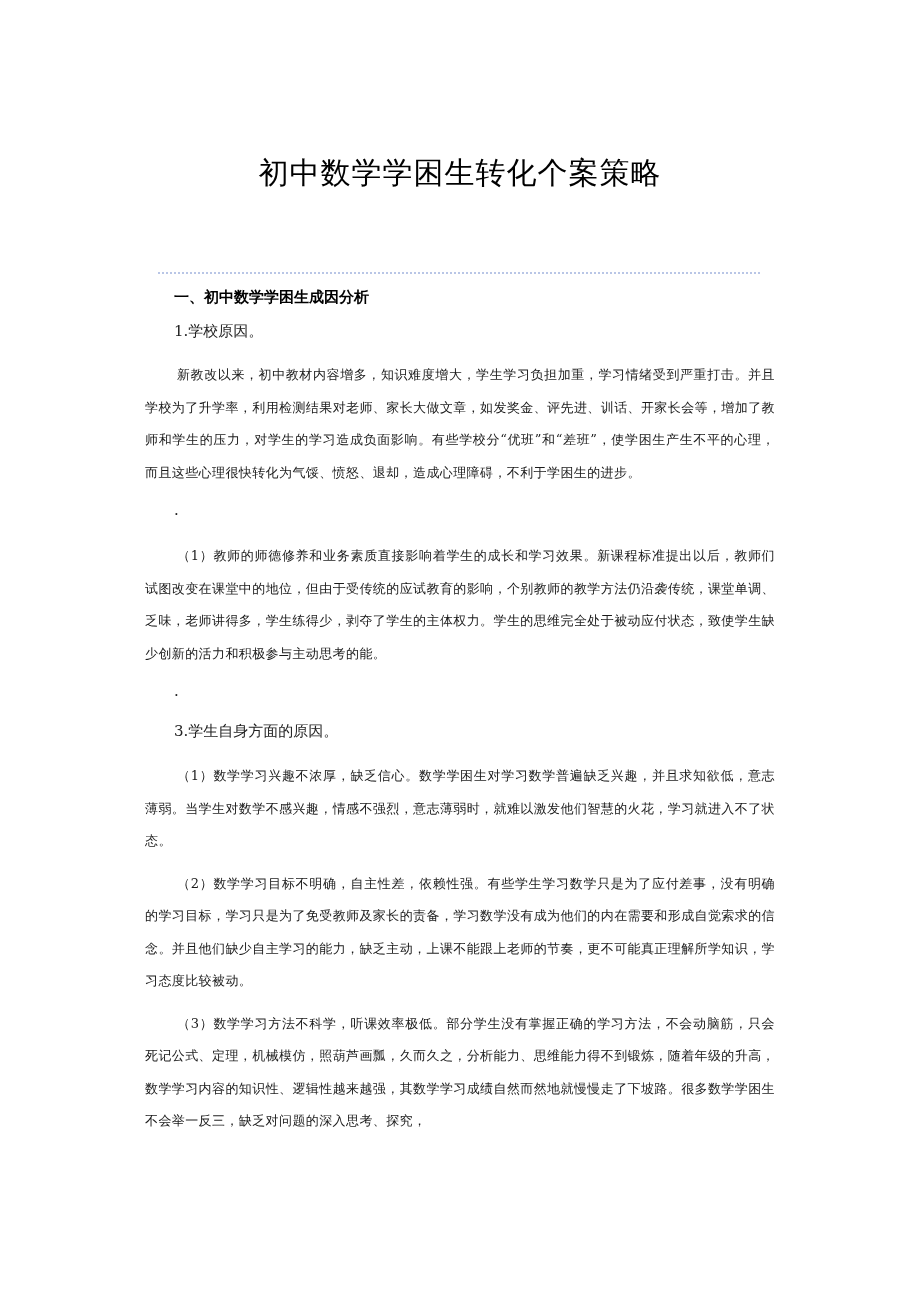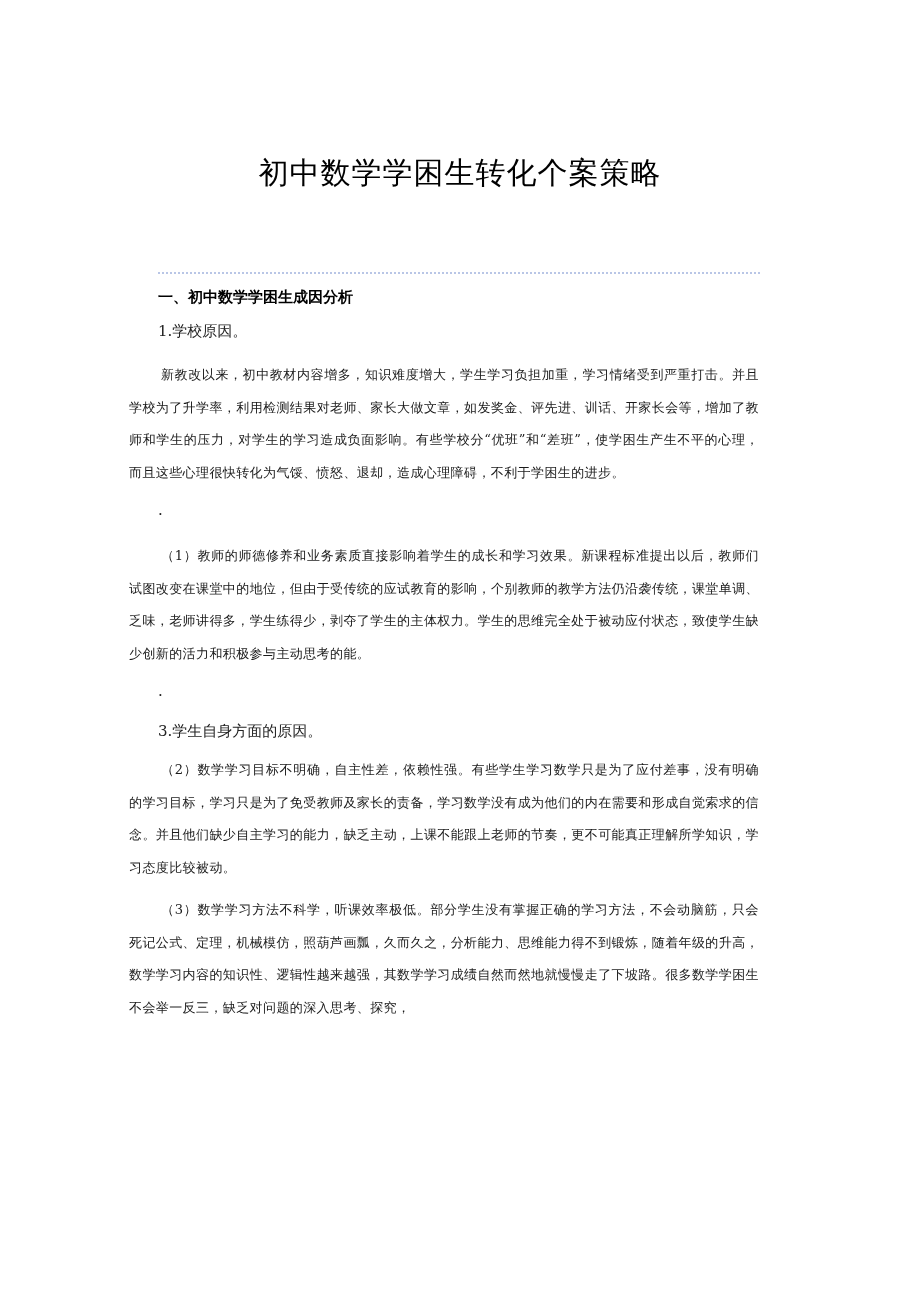--- a/index.html
+++ b/index.html
@@ -37,21 +37,21 @@
     .separator {
       position: absolute;
       left: 158px;
       top: 272px;
       width: 602px;
       height: 0;
       border-top: 2px dotted #b9c6e6;
     }
     .content {
       position: absolute;
-      left: 129px;
+      left: 145px;
       top: 284px;
       width: 630px;
     }
     .heading {
       font-family: "DejaVu Sans", "Liberation Sans", sans-serif;
       font-weight: bold;
       font-size: 15px;
       line-height: 26px;
       padding-left: 29px;
       margin: 0;
@@ -100,19 +100,20 @@
 
     <p class="dot" style="margin-top:8px;">.</p>
 
 
     <p class="para" style="margin-top:17px;">（1）教师的师德修养和业务素质直接影响着学生的成长和学习效果。新课程标准提出以后，教师们试图改变在课堂中的地位，但由于受传统的应试教育的影响，个别教师的教学方法仍沿袭传统，课堂单调、乏味，老师讲得多，学生练得少，剥夺了学生的主体权力。学生的思维完全处于被动应付状态，致使学生缺少创新的活力和积极参与主动思考的能。</p>
 
     <p class="dot" style="margin-top:8px;">.</p>
 
     <p class="sub" style="margin-top:14px;">3.学生自身方面的原因。</p>
 
+    <p class="para" style="margin-top:16px;">（1）数学学习兴趣不浓厚，缺乏信心。数学学困生对学习数学普遍缺乏兴趣，并且求知欲低，意志薄弱。当学生对数学不感兴趣，情感不强烈，意志薄弱时，就难以激发他们智慧的火花，学习就进入不了状态。</p>
 
     <p class="para" style="margin-top:10px;">（2）数学学习目标不明确，自主性差，依赖性强。有些学生学习数学只是为了应付差事，没有明确的学习目标，学习只是为了免受教师及家长的责备，学习数学没有成为他们的内在需要和形成自觉索求的信念。并且他们缺少自主学习的能力，缺乏主动，上课不能跟上老师的节奏，更不可能真正理解所学知识，学习态度比较被动。</p>
 
     <p class="para" style="margin-top:10px;">（3）数学学习方法不科学，听课效率极低。部分学生没有掌握正确的学习方法，不会动脑筋，只会死记公式、定理，机械模仿，照葫芦画瓢，久而久之，分析能力、思维能力得不到锻炼，随着年级的升高，数学学习内容的知识性、逻辑性越来越强，其数学学习成绩自然而然地就慢慢走了下坡路。很多数学学困生不会举一反三，缺乏对问题的深入思考、探究，</p>
 
   </div>
 </div>
 
 </body></html>

